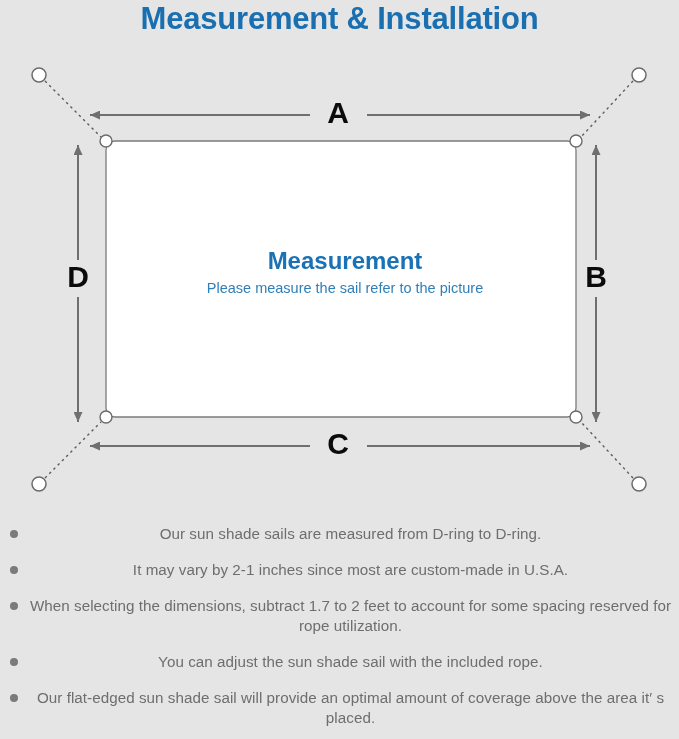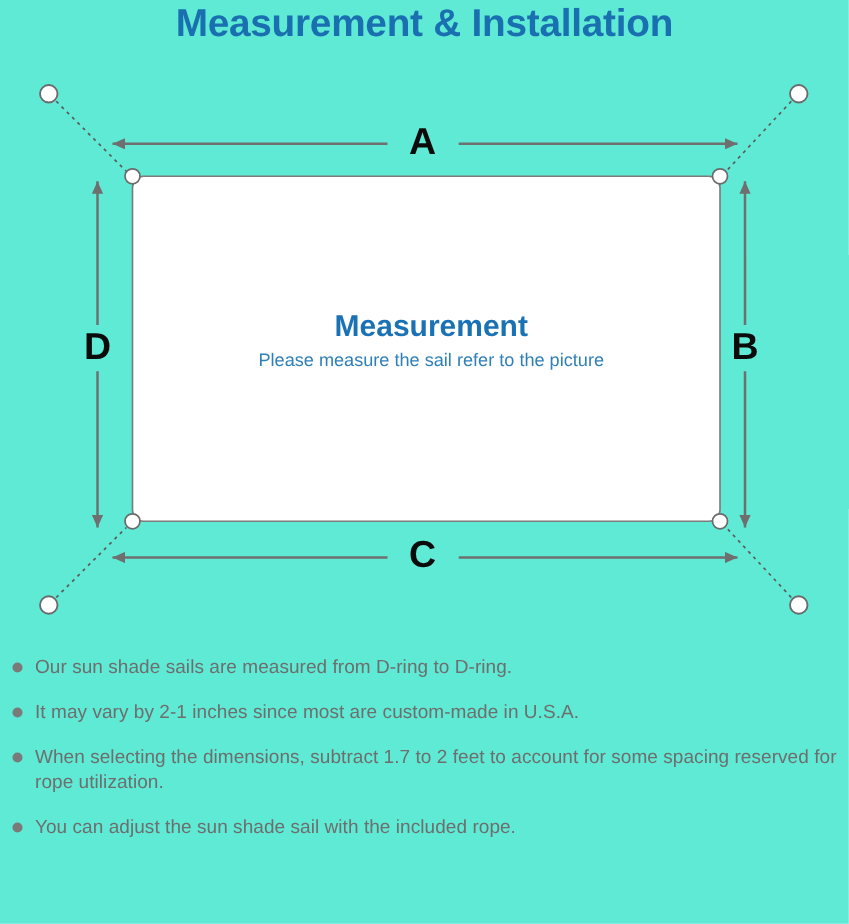--- a/index.html
+++ b/index.html
@@ -11,21 +11,21 @@
     width: 679px;
     height: 739px;
     font-family: "Liberation Sans", sans-serif;
     overflow: hidden;
     position: relative;
   }
   #page {
     position: relative;
     width: 679px;
     height: 739px;
-    background: #5eead4;
+    background: #e5e5e5;
   }
   
   .page-title {
     position: absolute;
     left: 0;
     top: 0;
     width: 679px;
     text-align: center;
     font-size: 31px;
     font-weight: bold;
@@ -88,20 +88,21 @@
     left: 10px;
     top: 6px;
     width: 8px;
     height: 8px;
     border-radius: 50%;
     background: #7a7a7a;
   }
   .note-text {
     display: block;
     padding-right: 6px;
+    text-align: center;
   }
 </style>
 </head>
 <body>
 
 <div id="page">
 
   <div class="page-title">Measurement &amp; Installation</div>
 
   <div class="diagram">
@@ -177,15 +178,19 @@
       <span class="note-text">It may vary by 2-1 inches since most are custom-made in U.S.A.</span>
     </div>
     <div class="note-item">
       <span class="note-bullet"></span>
       <span class="note-text">When selecting the dimensions, subtract 1.7 to 2 feet to account for some spacing reserved for rope utilization.</span>
     </div>
     <div class="note-item">
       <span class="note-bullet"></span>
       <span class="note-text">You can adjust the sun shade sail with the included rope.</span>
     </div>
+    <div class="note-item">
+      <span class="note-bullet"></span>
+      <span class="note-text">Our flat-edged sun shade sail will provide an optimal amount of coverage above the area it′ s placed.</span>
+    </div>
   </div>
 
 </div>
 
 </body></html>

